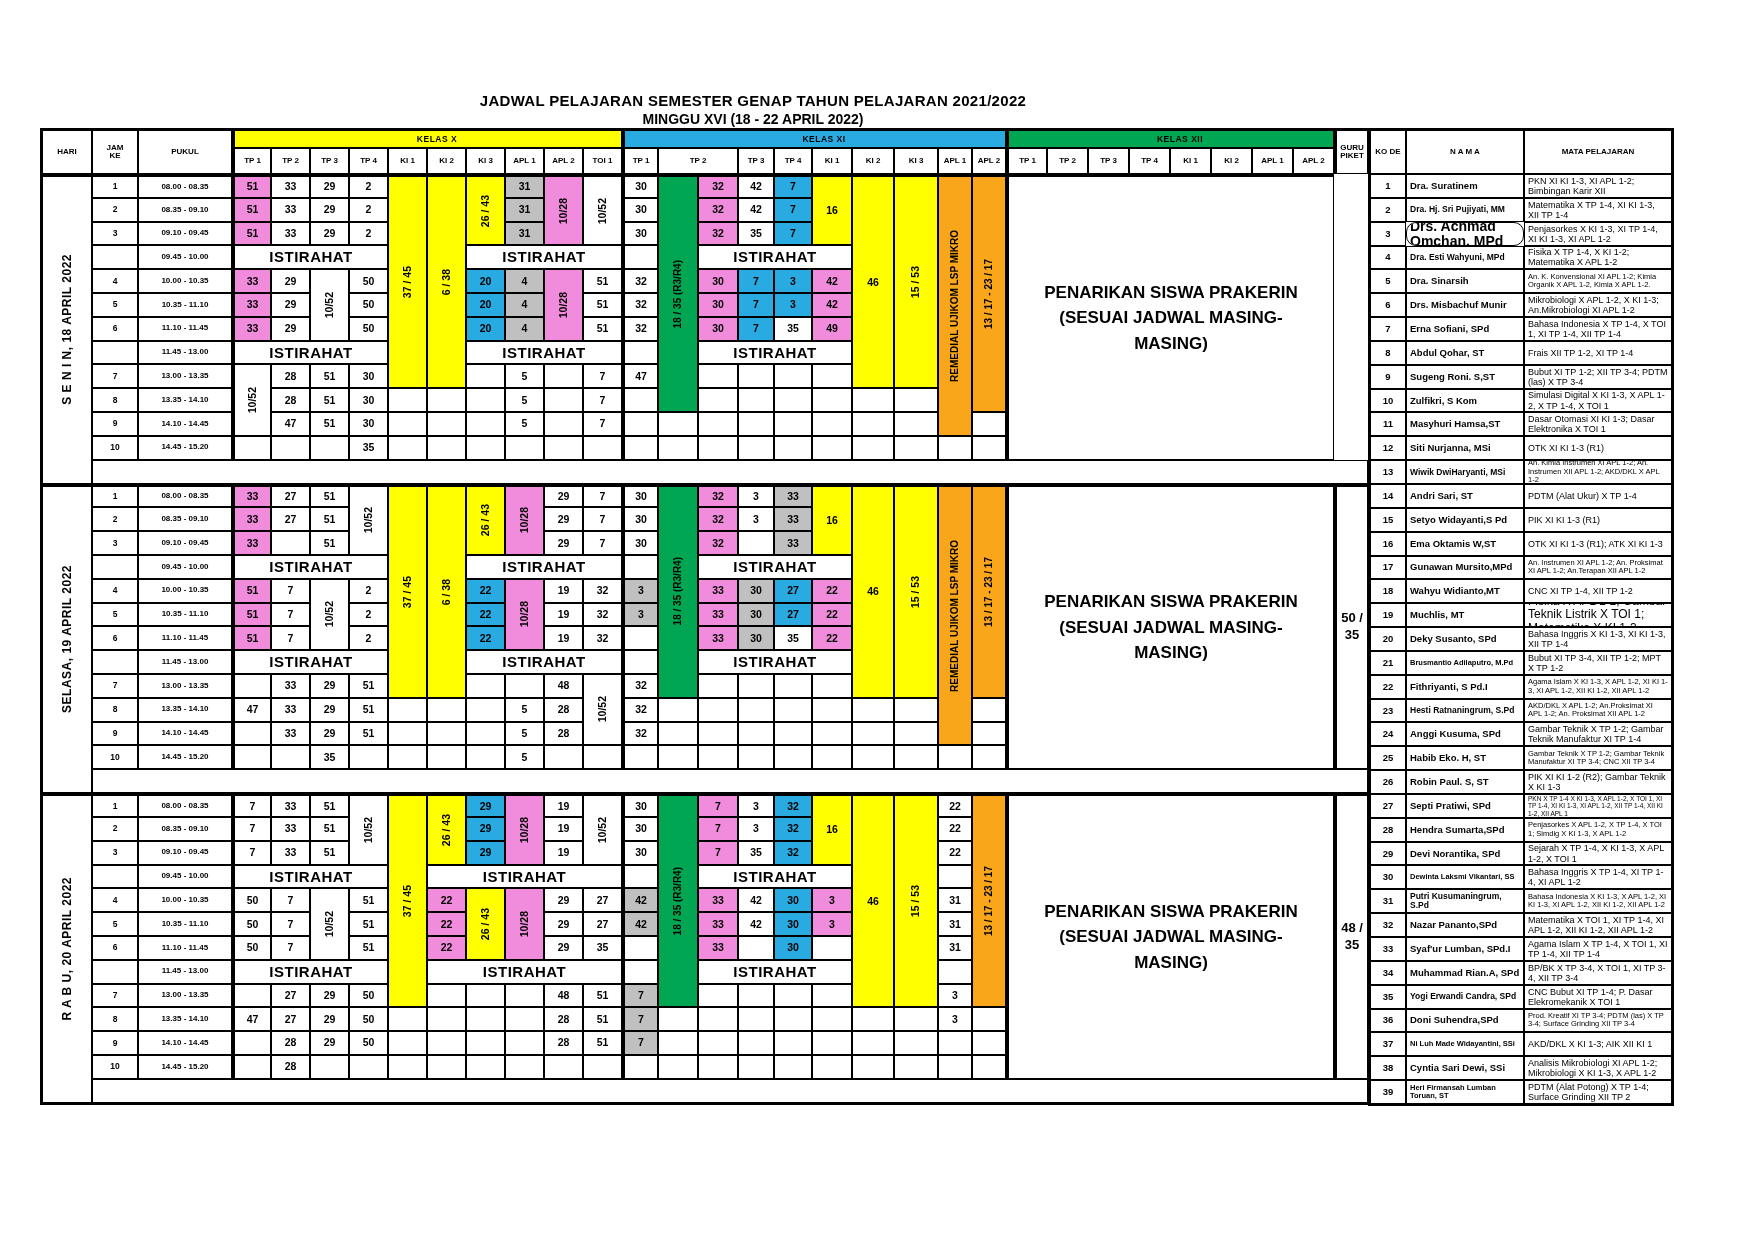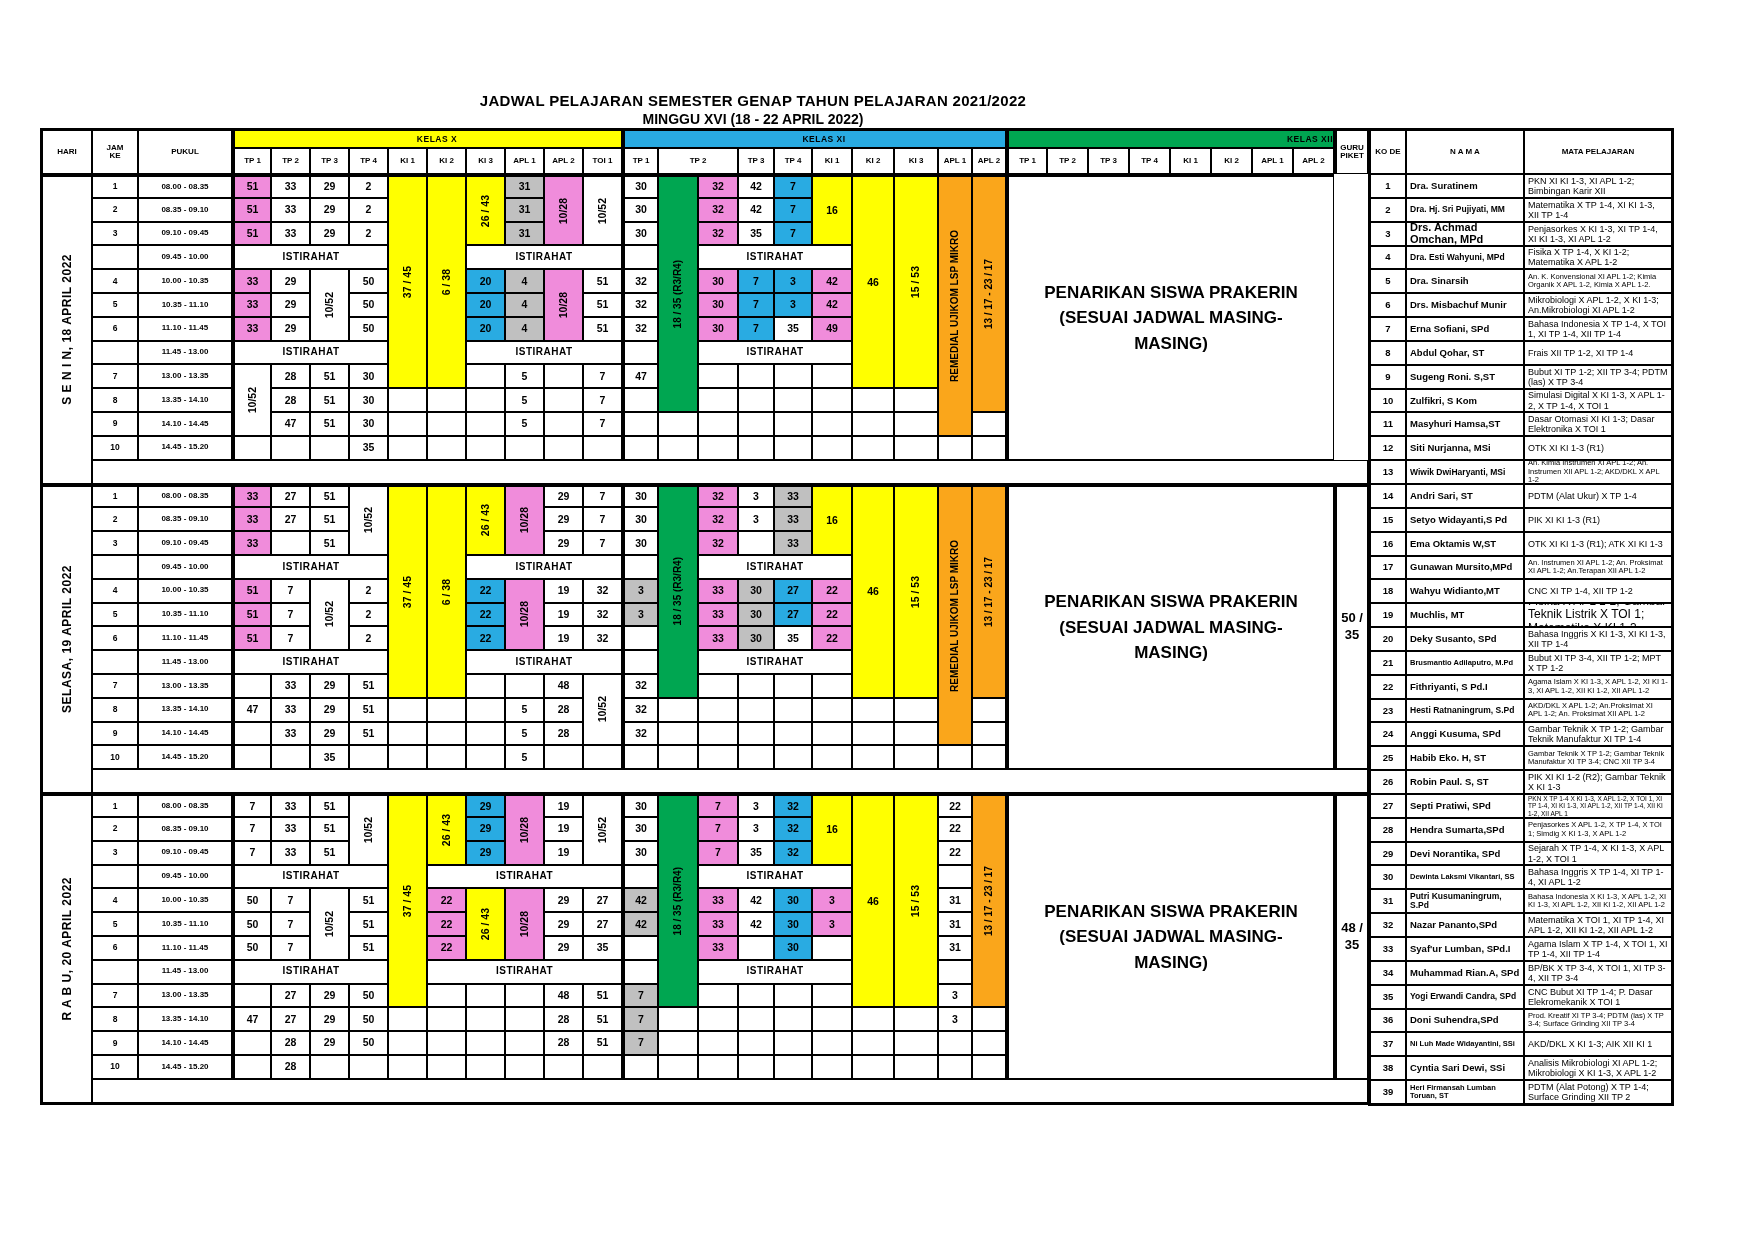--- a/index.html
+++ b/index.html
@@ -12,21 +12,21 @@
   #teach-grid{position:absolute;left:1368px;top:128px;display:grid;border:2px solid #000;background:#fff;}
   .cell{box-sizing:border-box;border:1px solid #000;background:#fff;display:flex;align-items:center;
         justify-content:center;text-align:center;font-weight:bold;font-size:10.5px;line-height:1.05;
         overflow:hidden;color:#000;}
   .cell .t{display:block;}
   .pre .t{white-space:pre-line;}
   .sub{font-size:8px;}
   .klab{font-size:8.5px;letter-spacing:.5px;padding-left:18px;}
   .jam{font-size:8.5px;}
   .time{font-size:8px;}
-  .istc{font-size:10px;letter-spacing:.5px;}
+  .istc{font-size:15px;letter-spacing:.5px;}
   .y{background:#FFFF00;}
   .b{background:#29ABE2;}
   .g{background:#00A651;}
   .p{background:#F08CDB;}
   .gy{background:#C0C0C0;}
   .o{background:#FAA61B;}
   .rot .t{writing-mode:vertical-rl;transform:rotate(180deg);white-space:nowrap;}
   .small{font-size:10px;}
   .dayname{font-size:12px;letter-spacing:.5px;}
   .prak{font-size:17px;line-height:1.5;}
@@ -113,21 +113,21 @@
       </div>
       <div class="cell sub" style="grid-area: 2 / 21 / span 1 / span 1;">
         <span class="t">KI 3</span>
       </div>
       <div class="cell sub" style="grid-area: 2 / 22 / span 1 / span 1;">
         <span class="t">APL 1</span>
       </div>
       <div class="cell sub" style="grid-area: 2 / 23 / span 1 / span 1;">
         <span class="t">APL 2</span>
       </div>
-      <div class="cell klab g thL" style="grid-area: 1 / 24 / span 1 / span 8; justify-content: flex-end;">
+      <div class="cell klab g thL" style="grid-area: 1 / 24 / span 1 / span 8;">
         <span class="t">KELAS XII</span>
       </div>
       <div class="cell sub thL" style="grid-area: 2 / 24 / span 1 / span 1;">
         <span class="t">TP 1</span>
       </div>
       <div class="cell sub" style="grid-area: 2 / 25 / span 1 / span 1;">
         <span class="t">TP 2</span>
       </div>
       <div class="cell sub" style="grid-area: 2 / 26 / span 1 / span 1;">
         <span class="t">TP 3</span>
@@ -1811,21 +1811,21 @@
       </div>
       <div class="cell tname" style="grid-area: 3 / 2; font-size: 8.5px;">
         <span class="t">Dra. Hj. Sri Pujiyati, MM</span>
       </div>
       <div class="cell tmap" style="grid-area: 3 / 3;">
         <span class="t">Matematika X TP 1-4, XI KI 1-3, XII TP 1-4</span>
       </div>
       <div class="cell tkode" style="grid-area: 4 / 1;">
         <span class="t">3</span>
       </div>
-      <div class="cell tname" style="grid-area: 4 / 2; font-size: 11px;">
+      <div class="cell tname" style="grid-area: 4 / 2; font-size: 14px; border-radius: 10px;">
         <span class="t">Drs. Achmad Omchan, MPd</span>
       </div>
       <div class="cell tmap" style="grid-area: 4 / 3;">
         <span class="t">Penjasorkes  X KI 1-3, XI TP 1-4, XI KI 1-3, XI APL 1-2</span>
       </div>
       <div class="cell tkode" style="grid-area: 5 / 1;">
         <span class="t">4</span>
       </div>
       <div class="cell tname" style="grid-area: 5 / 2; font-size: 8.5px;">
         <span class="t">Dra. Esti Wahyuni, MPd</span>

